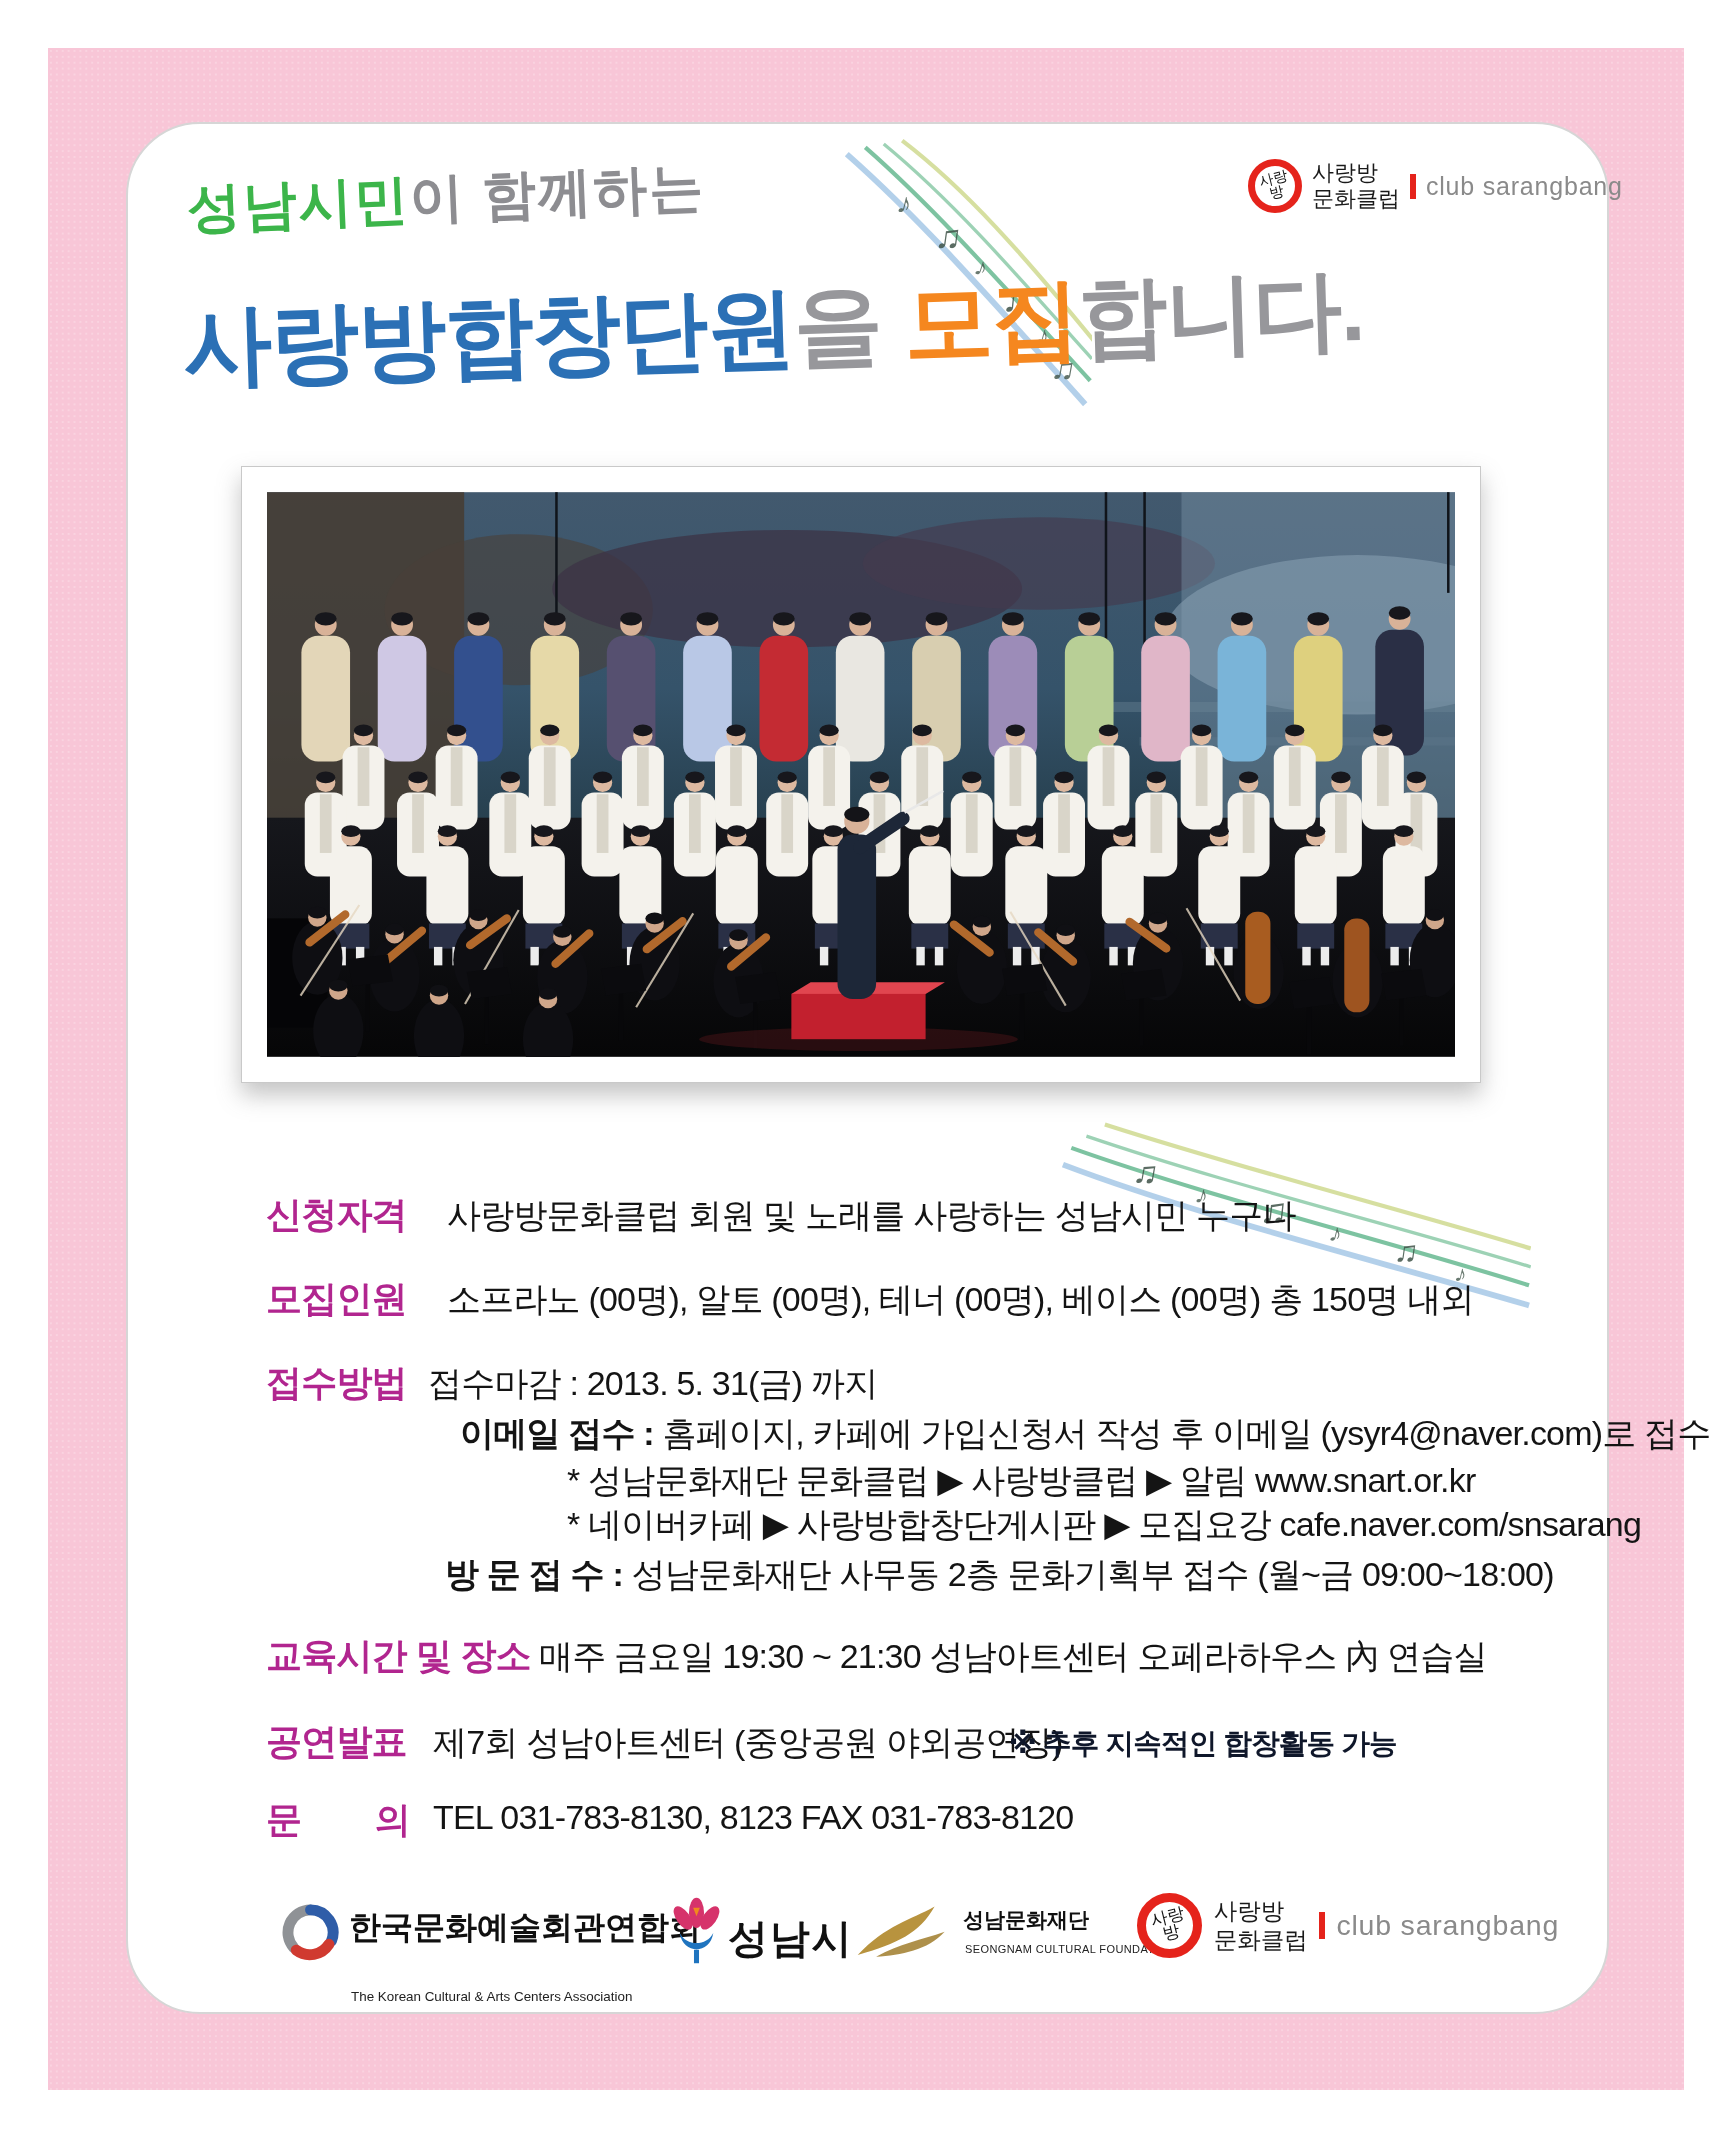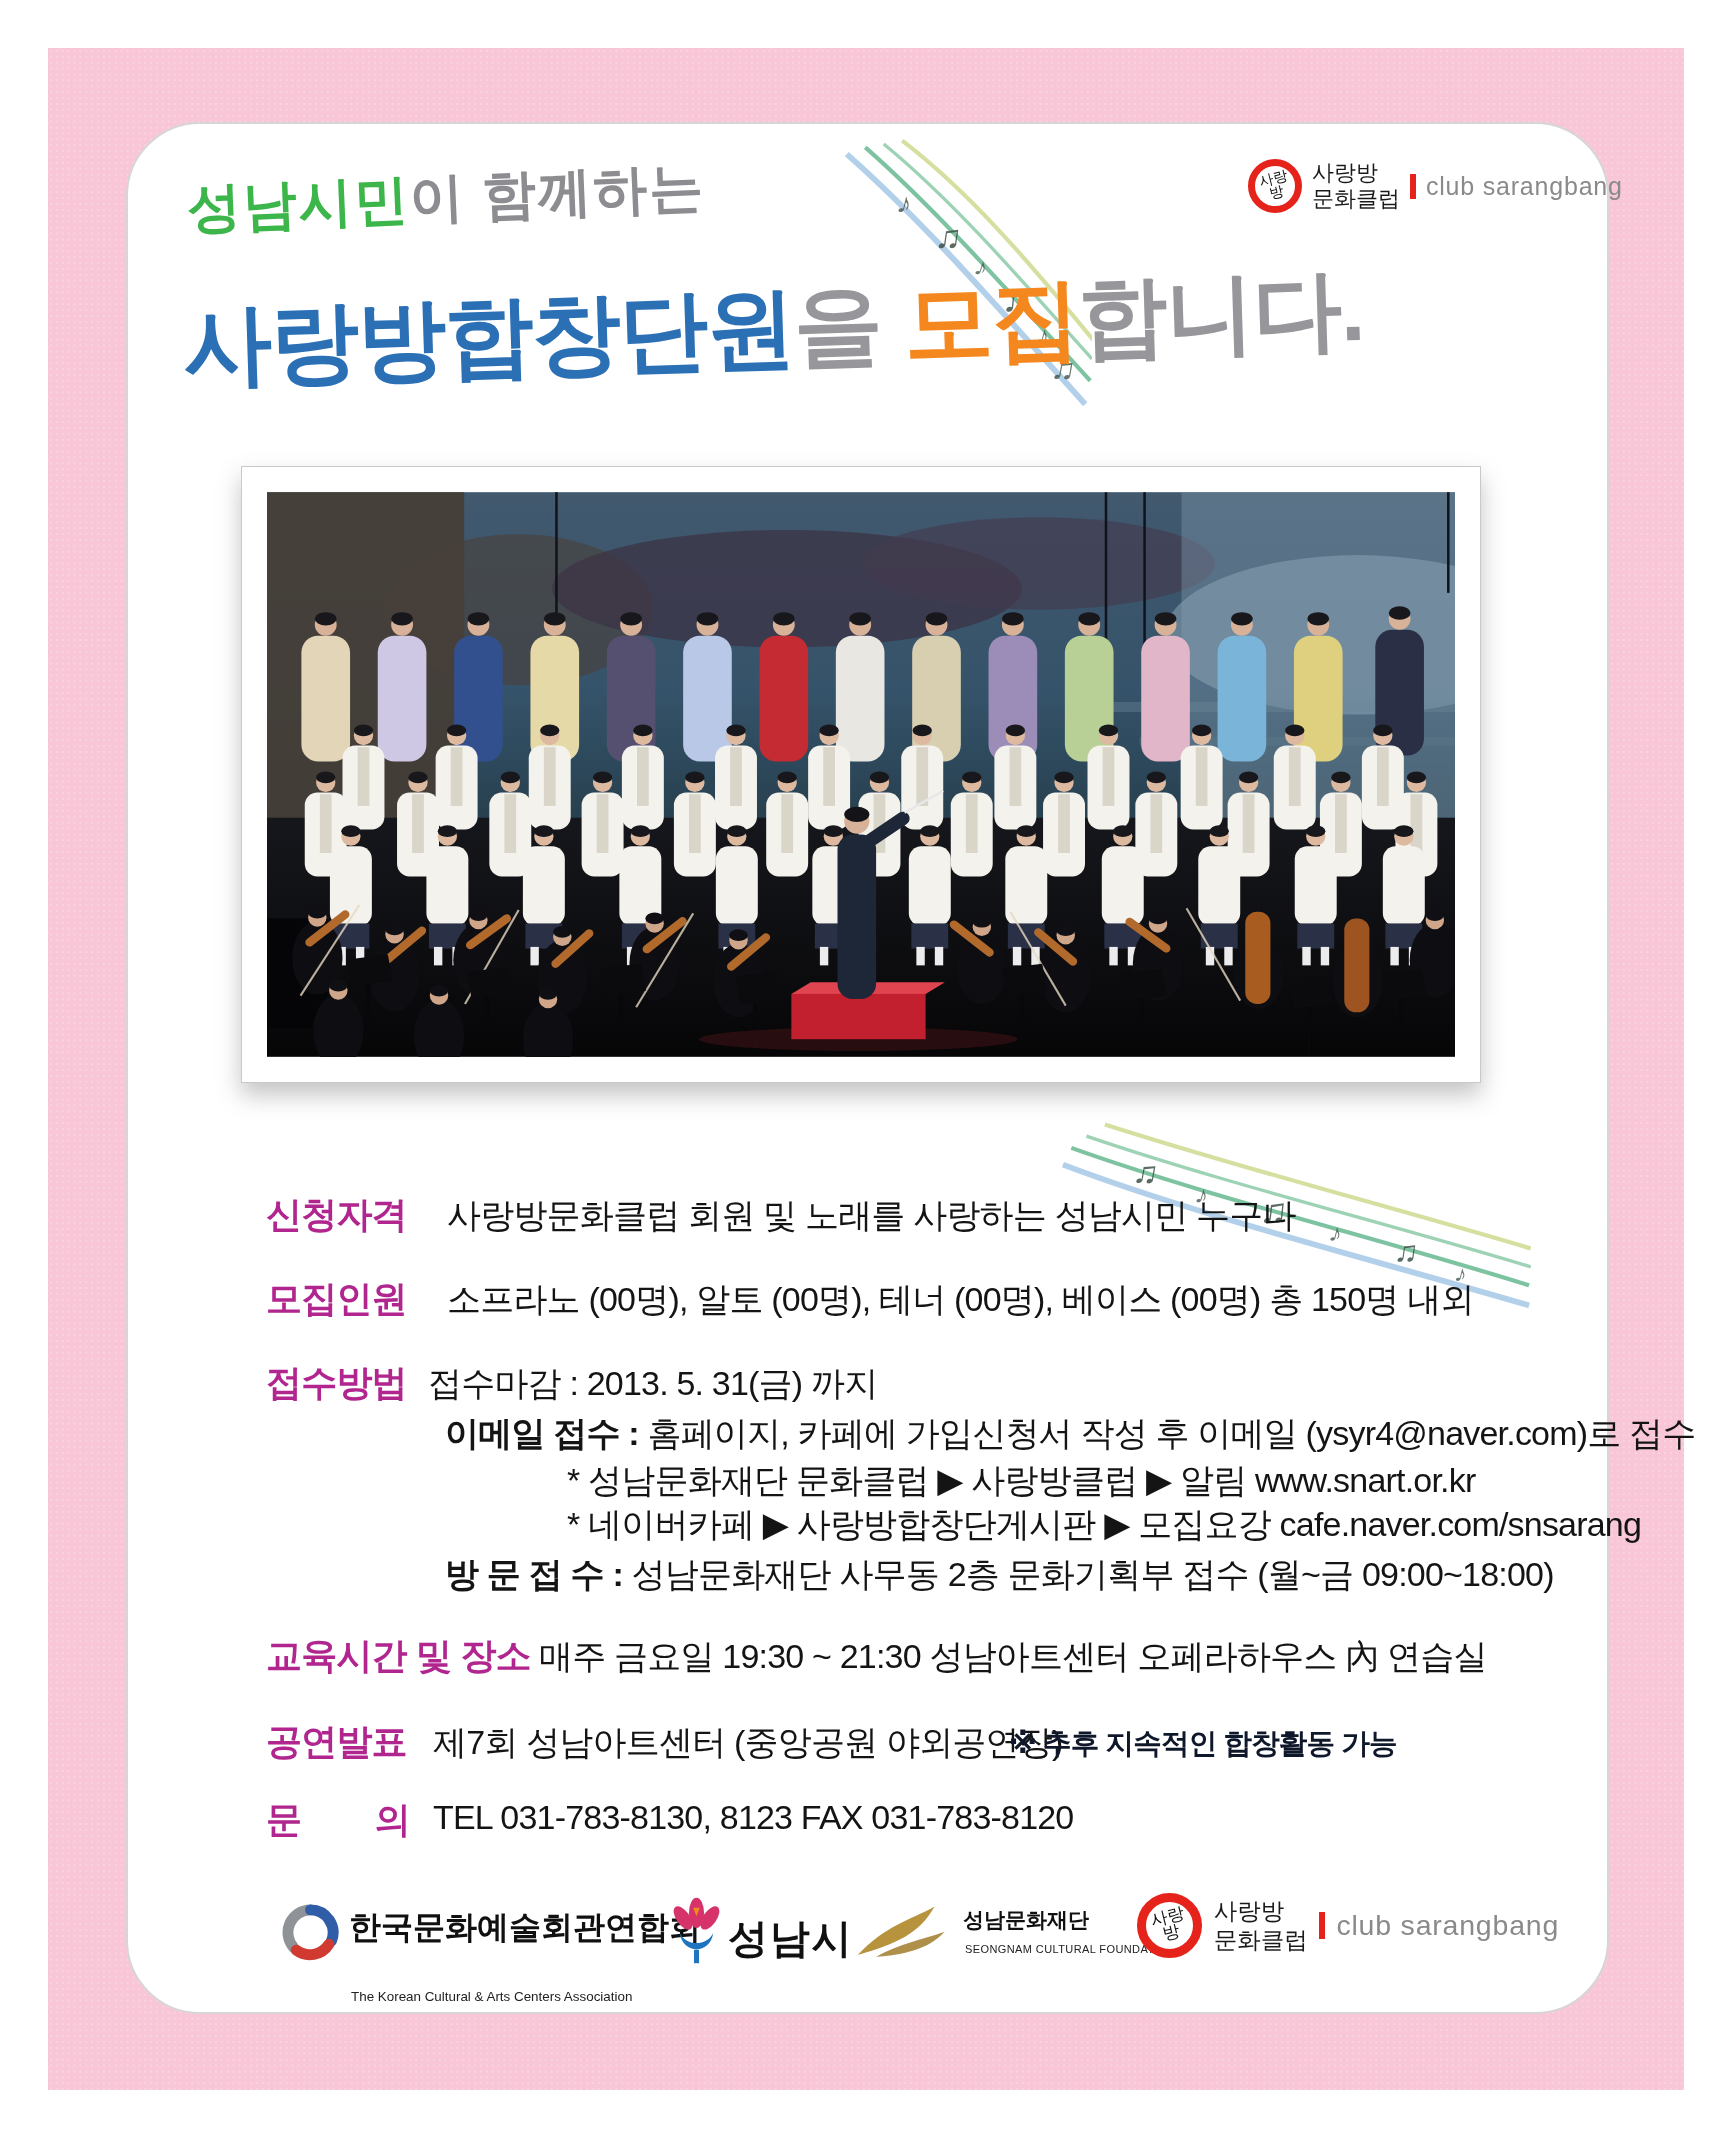--- a/index.html
+++ b/index.html
@@ -305,21 +305,21 @@
   <div class="row" style="top:1151px;">
     <div class="lab">모집인원</div>
     <div class="txt" style="left:319px;">소프라노 (00명), 알토 (00명), 테너 (00명), 베이스 (00명)  총 150명 내외</div>
   </div>
 
   <div class="row" style="top:1235px;">
     <div class="lab">접수방법</div>
     <div class="txt" style="left:300px;text-align:right;">접수마감 : 2013. 5. 31(금) 까지</div>
   </div>
   <div class="row" style="top:1285px;">
-    <div class="txt" style="left:317px;"><span class="b">이메일 접수 : </span><span>홈페이지, 카페에 가입신청서 작성 후 이메일 (ysyr4@naver.com)로 접수</span></div>
+    <div class="txt" style="left:332px;"><span class="b">이메일 접수 : </span><span>홈페이지, 카페에 가입신청서 작성 후 이메일 (ysyr4@naver.com)로 접수</span></div>
   </div>
   <div class="row" style="top:1332px;">
     <div class="txt" style="left:439px;">* 성남문화재단 문화클럽 ▶ 사랑방클럽 ▶ 알림  www.snart.or.kr</div>
   </div>
   <div class="row" style="top:1376px;">
     <div class="txt" style="left:439px;">* 네이버카페 ▶ 사랑방합창단게시판 ▶ 모집요강  cafe.naver.com/snsarang</div>
   </div>
   <div class="row" style="top:1426px;">
     <div class="txt" style="left:317px;"><span class="b">방 문 접 수 : </span><span>성남문화재단 사무동 2층 문화기획부 접수 (월~금 09:00~18:00)</span></div>
   </div>

